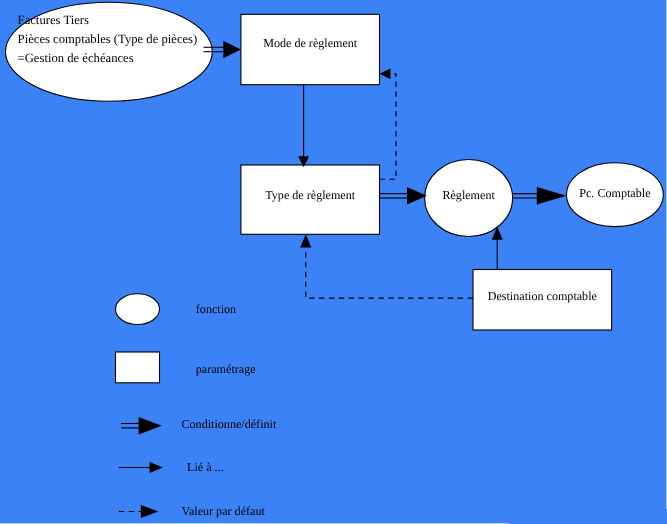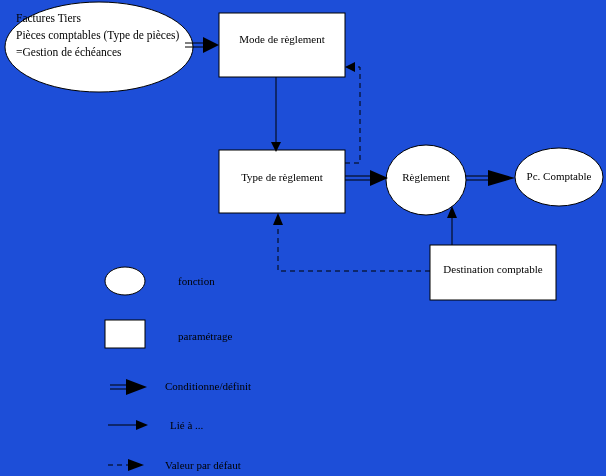--- a/index.html
+++ b/index.html
@@ -8,21 +8,21 @@
     background: #ffffff;
   }
   body {
     font-family: "Liberation Serif", "DejaVu Serif", serif;
     color: #000000;
   }
   #canvas {
     position: relative;
     width: 606px;
     height: 476px;
-    background: #1d4ed8;
+    background: #3b82f6;
     overflow: hidden;
   }
   svg.diagram {
     position: absolute;
     left: 0;
     top: 0;
     width: 606px;
     height: 476px;
   }
   .node-shape {

